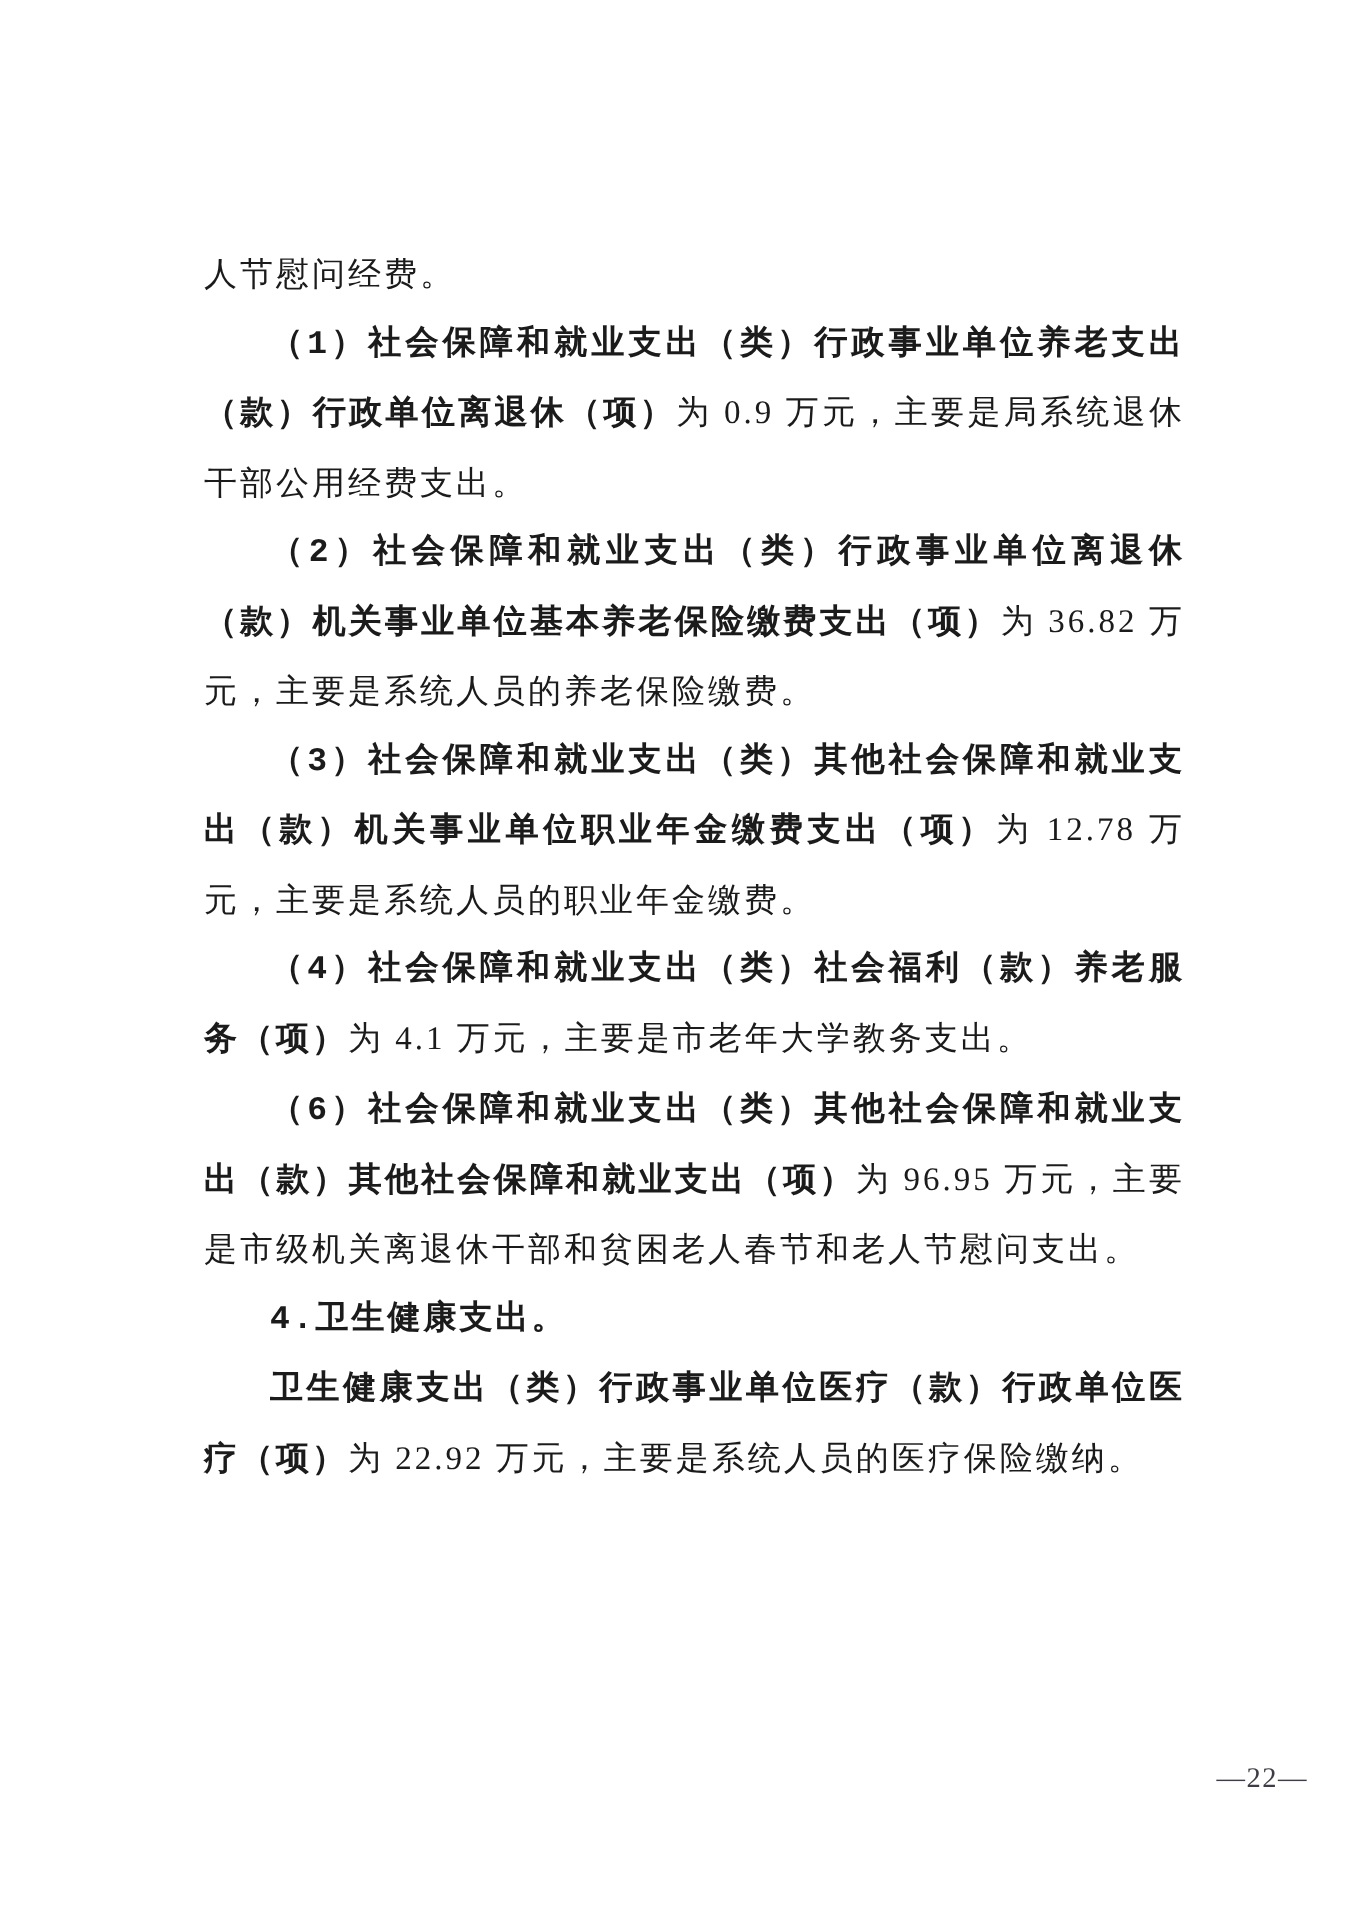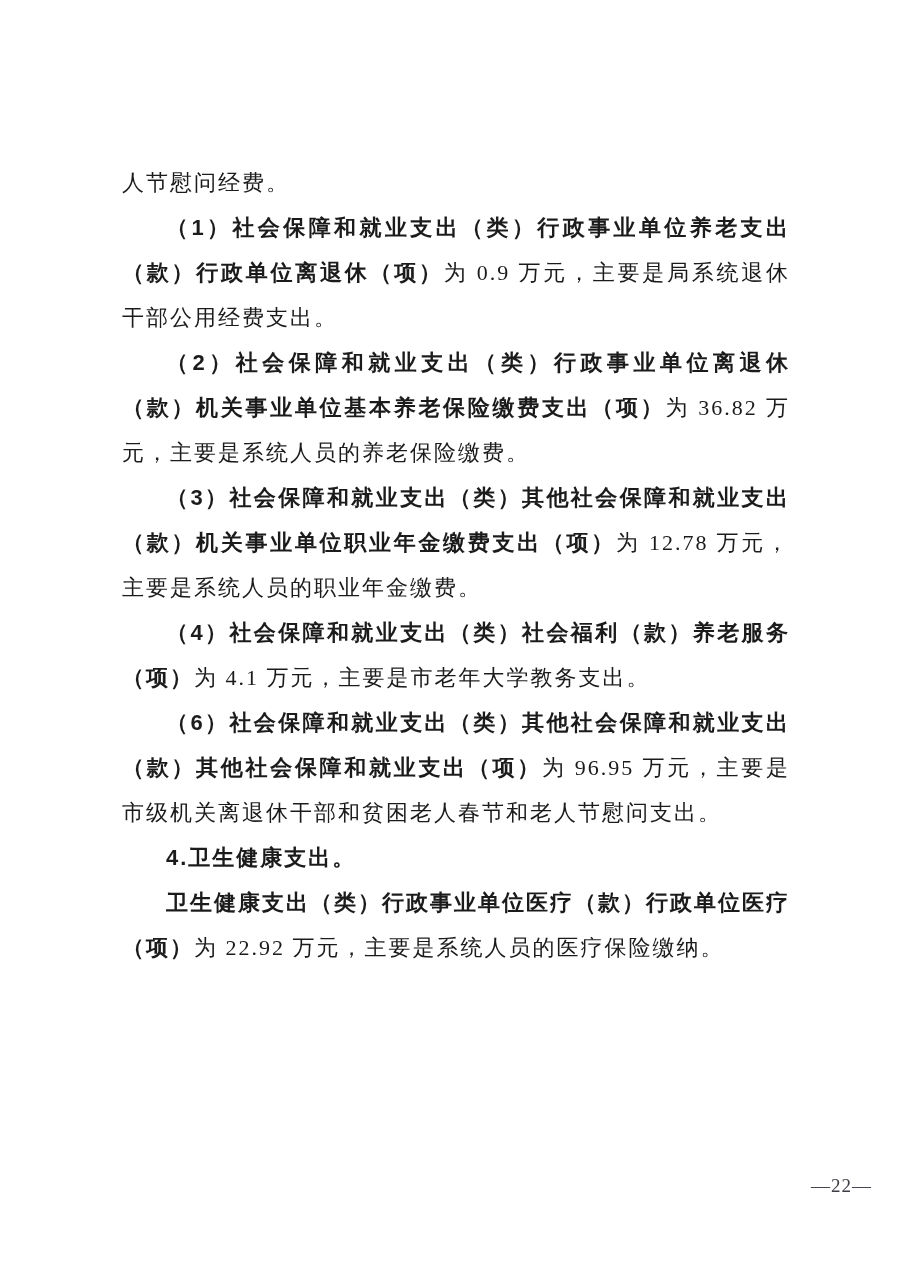--- a/index.html
+++ b/index.html
@@ -15,24 +15,24 @@
     position: absolute;
     left: 122px;
     top: 160px;
     width: 668px;
     font-size: 22px;
     line-height: 45px;
     letter-spacing: 2px;
     color: #1b1b1b;
     text-align: justify;
   }
-  .para { text-indent: 2em; }
+  .para { text-indent: 2em; margin-left: 14px; }
   .para.no-indent { text-indent: 0; }
   .b {
-    font-family: Liberation Sans, sans-serif;
+    font-family: Liberation Mono, monospace;
     font-weight: 700;
   }
   .r {
     font-family: "Liberation Serif", "DejaVu Serif", serif;
     font-weight: 400;
   }
   .page-number {
     position: absolute;
     left: 0;
     top: 1175px;

